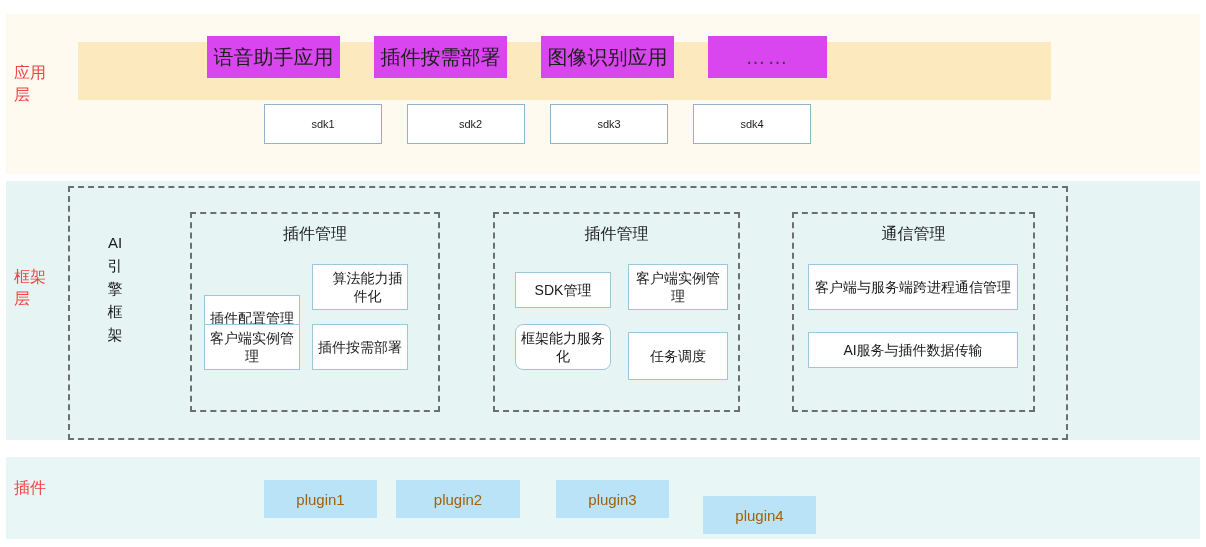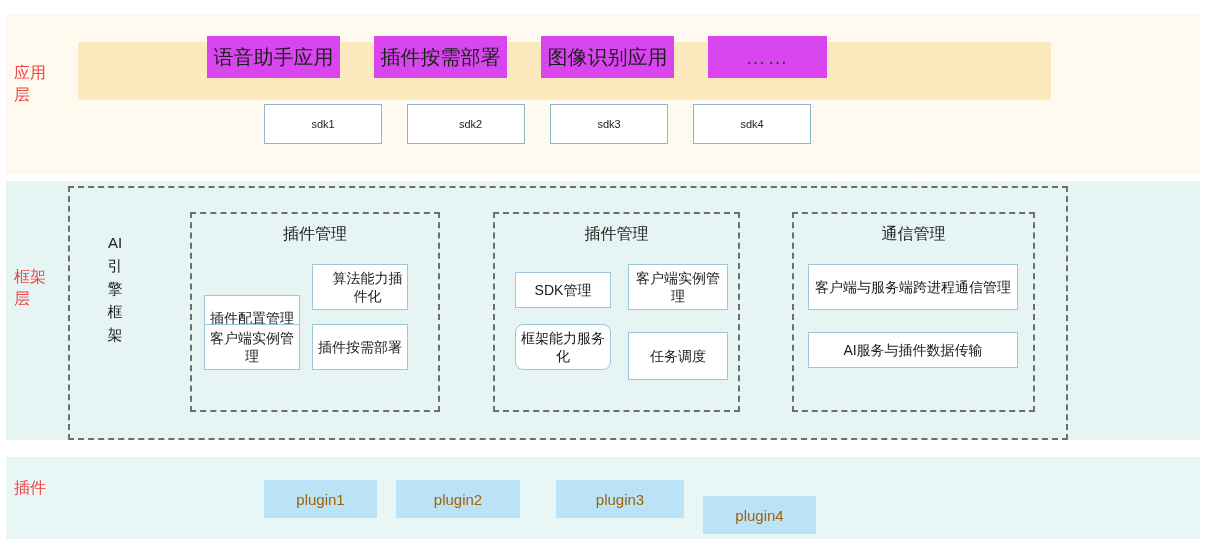--- a/index.html
+++ b/index.html
@@ -201,21 +201,21 @@
     display: flex;
     align-items: center;
     justify-content: center;
     font-size: 15px;
     color: #a16207;
     height: 38px;
     top: 480px;
   }
   #plugin-box-0 { left: 264px; width: 113px; }
   #plugin-box-1 { left: 396px; width: 124px; }
-  #plugin-box-2 { left: 556px; width: 128px; }
+  #plugin-box-2 { left: 556px; width: 113px; }
   #plugin-box-3 { left: 703px; width: 113px; margin-top: 16px; }
 </style>
 </head>
 <body>
 
 <div id="canvas">
 
   <div class="layer-band" id="app-layer-band">
     <div id="app-layer-strip"></div>
   </div>

